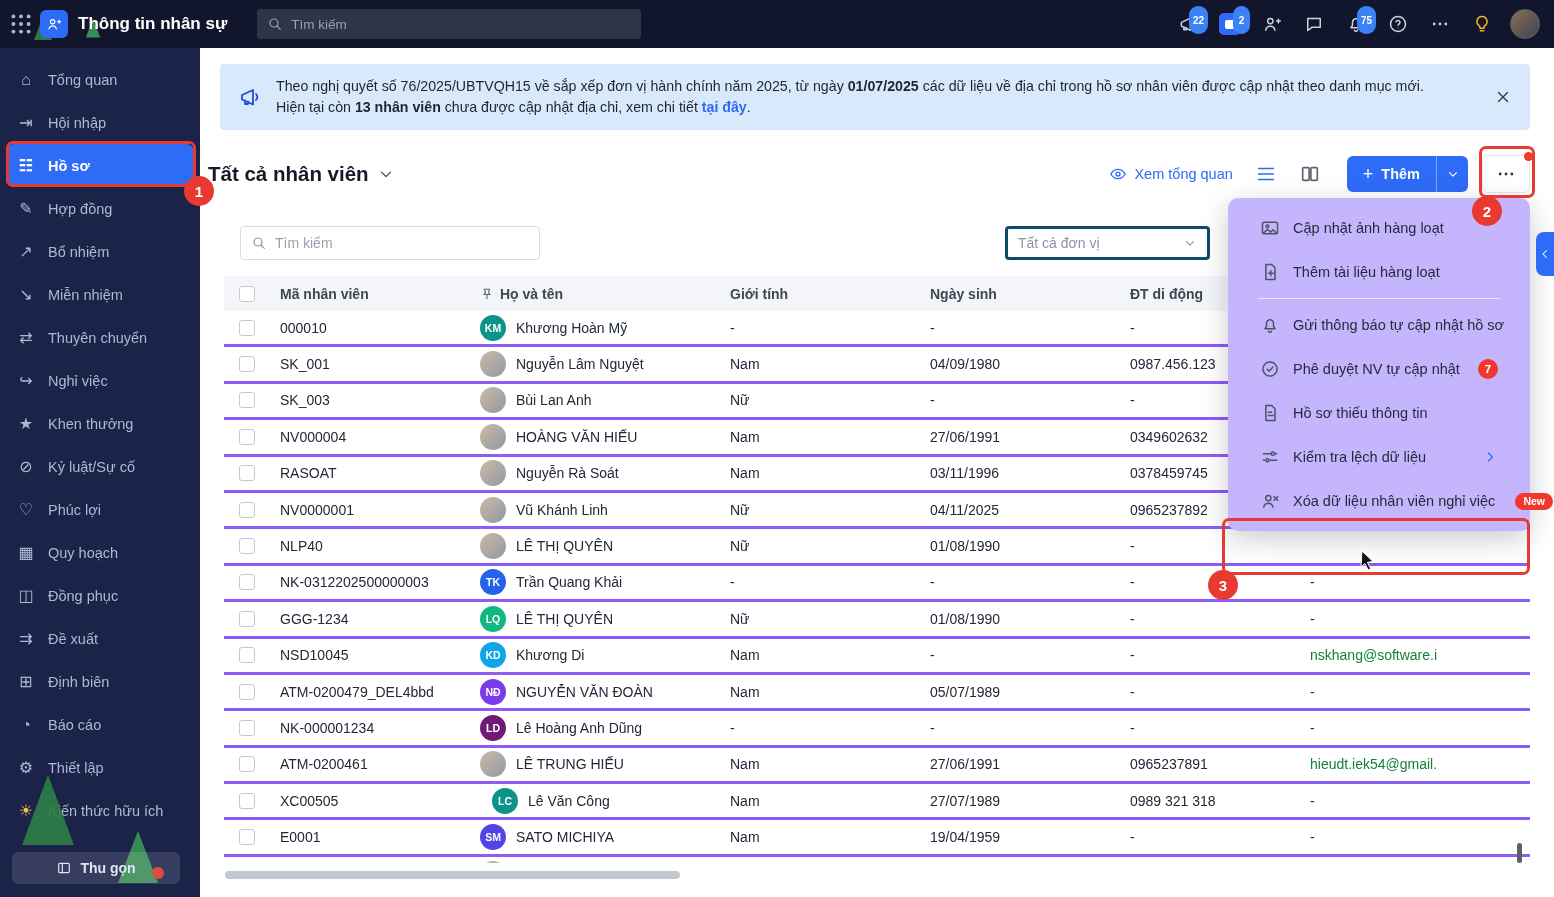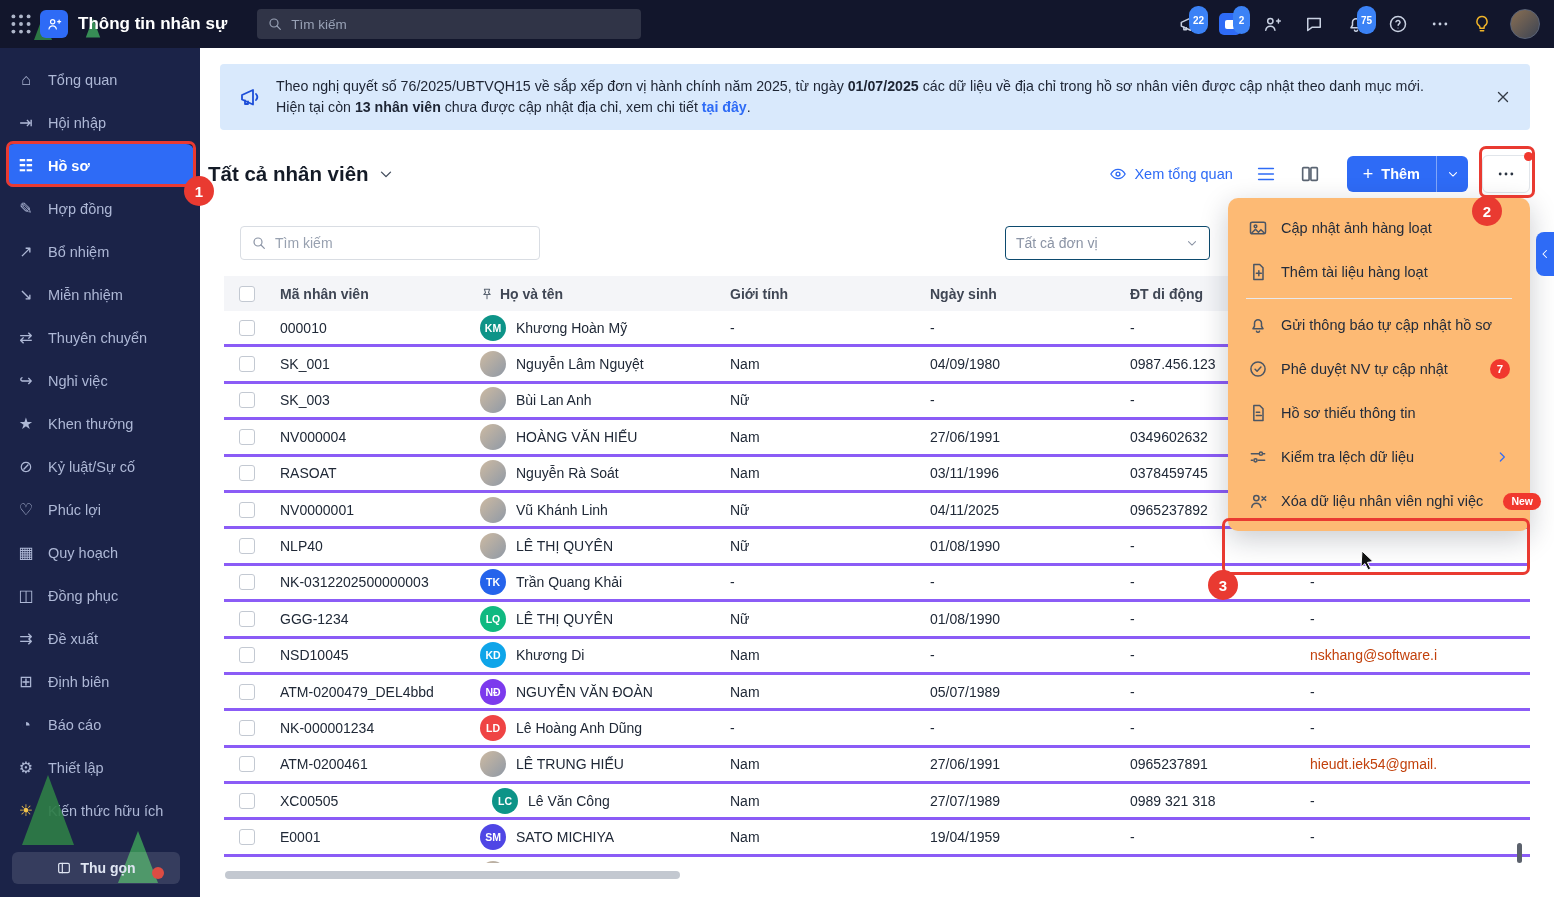--- a/index.html
+++ b/index.html
@@ -63,44 +63,44 @@
   .add-chev{width:32px;display:flex;align-items:center;justify-content:center;border-left:1px solid rgba(255,255,255,.4)}
   .add-chev .icon14{color:#fff}
   .more-btn{width:48px;height:38px;margin-left:14px;border:1px solid #e1e5ea;border-radius:6px;background:#fff;display:flex;align-items:center;justify-content:center;color:#2b3442;cursor:pointer;position:relative}
   .notif-dot{position:absolute;top:-4px;right:-4px;width:9px;height:9px;border-radius:50%;background:#f1382e}
 
   .filters{position:absolute;left:24px;right:24px;top:178px;height:34px}
   .f-search{position:absolute;left:16px;top:0;width:300px;height:34px;border:1px solid #d9dde3;border-radius:4px;display:flex;align-items:center;gap:8px;padding:0 10px;background:#fff}
   .f-search .icon16{color:#8b94a5}
   .f-search input{flex:1;border:none;outline:none;font-size:14px;font-family:inherit;color:#333}
   .f-search input::placeholder{color:#98a1b0}
-  .f-unit{position:absolute;left:781px;top:0;width:205px;height:34px;border:1px solid #0c4a6e;border-radius:4px;display:flex;align-items:center;justify-content:space-between;padding:0 10px;color:#8b94a5;font-size:14px;background:#fff;cursor:pointer}
+  .f-unit{position:absolute;left:781px;top:0;width:205px;height:34px;border:3px solid #0c4a6e;border-radius:4px;display:flex;align-items:center;justify-content:space-between;padding:0 10px;color:#8b94a5;font-size:14px;background:#fff;cursor:pointer}
   .f-unit .icon14{color:#8b94a5}
 
   
   .table{position:absolute;left:24px;right:24px;top:228px;bottom:0;overflow:hidden}
   .thead,.trow{display:grid;grid-template-columns:56px 200px 250px 200px 200px 180px 1fr;align-items:center}
   .thead{height:35px;background:#f4f5f8;font-size:14px;font-weight:700;color:#3f4654}
   .thead .cell{display:flex;align-items:center;gap:6px}
   .pin{color:#5a6472}
   .trow{height:36.4px;border-bottom:3px solid #8b5cf6;font-size:14px;color:#202937}
   .cell{overflow:hidden;white-space:nowrap;text-overflow:ellipsis;padding-right:10px}
   .c1{display:flex;justify-content:center}
   .checkbox{width:16px;height:16px;border:1.5px solid #c3c9d2;border-radius:3px;background:#fff;cursor:pointer;flex:none}
   .namecell{display:flex;align-items:center;gap:10px}
   .avatar{width:26px;height:26px;border-radius:50%;color:#fff;font-size:10.5px;font-weight:700;display:flex;align-items:center;justify-content:center;flex:none}
   .avatar.photo{background:linear-gradient(135deg,#cdbaa2,#8f99a6)}
-  .email-link{color:#c2410c;cursor:pointer}
+  .email-link{color:#15803d;cursor:pointer}
 
   .hscroll{position:absolute;left:0;right:0;bottom:0;height:34px;background:#fff;z-index:5}
   .hthumb{position:absolute;left:25px;top:8px;width:455px;height:8px;background:#c3c8d0;border-radius:4px;cursor:pointer}
   .vthumb{position:absolute;left:1317px;top:795px;width:5px;height:20px;background:#5b616c;border-radius:3px;z-index:6;cursor:pointer}
 
   
-  .menu{position:absolute;left:1228px;top:198px;width:302px;background:#fdba74;border-radius:10px;box-shadow:0 8px 28px rgba(15,23,42,.22);padding:8px 4px;z-index:40}
+  .menu{position:absolute;left:1228px;top:198px;width:302px;background:#c4b5fd;border-radius:10px;box-shadow:0 8px 28px rgba(15,23,42,.22);padding:8px 16px;z-index:40}
   .menu-item{display:flex;align-items:center;gap:13px;height:44px;padding:0 16px;font-size:14.5px;color:#232c3b;cursor:pointer}
   .menu-ic{width:20px;height:20px;color:#4b5563;flex:none}
   .menu-label{white-space:nowrap}
   .menu-divider{height:1px;background:#e7e9ee;margin:4px 14px}
   .menu-badge{margin-left:auto;min-width:20px;height:20px;border-radius:10px;background:#f1382e;color:#fff;font-size:11.5px;font-weight:700;display:flex;align-items:center;justify-content:center;padding:0 5px}
   .menu-chev{margin-left:auto;width:16px;height:16px;color:#2e6bf6}
   .new-tag{margin-left:7px;background:#f1382e;color:#fff;font-size:10.5px;font-weight:700;border-radius:9px;padding:2.5px 8px}
 
   
   .edge-tab{position:absolute;right:0;top:232px;width:18px;height:44px;background:#2e6bf6;border-radius:8px 0 0 8px;display:flex;align-items:center;justify-content:center;color:#fff;z-index:45;cursor:pointer}
@@ -575,21 +575,21 @@
           <div class="cell c5">05/07/1989</div>
           <div class="cell c6">-</div>
           <div class="cell c7">-</div>
         </div>
         <div class="trow">
           <div class="cell c1">
             <span class="checkbox"></span>
           </div>
           <div class="cell c2">NK-000001234</div>
           <div class="cell c3 namecell">
-            <span class="avatar" style="background: #ef4444; text-align: center;">LD</span>
+            <span class="avatar" style="background: #701a75; text-align: center;">LD</span>
             <span class="ename">Lê Hoàng Anh Dũng</span>
           </div>
           <div class="cell c4">-</div>
           <div class="cell c5">-</div>
           <div class="cell c6">-</div>
           <div class="cell c7">-</div>
         </div>
         <div class="trow">
           <div class="cell c1">
             <span class="checkbox"></span>

